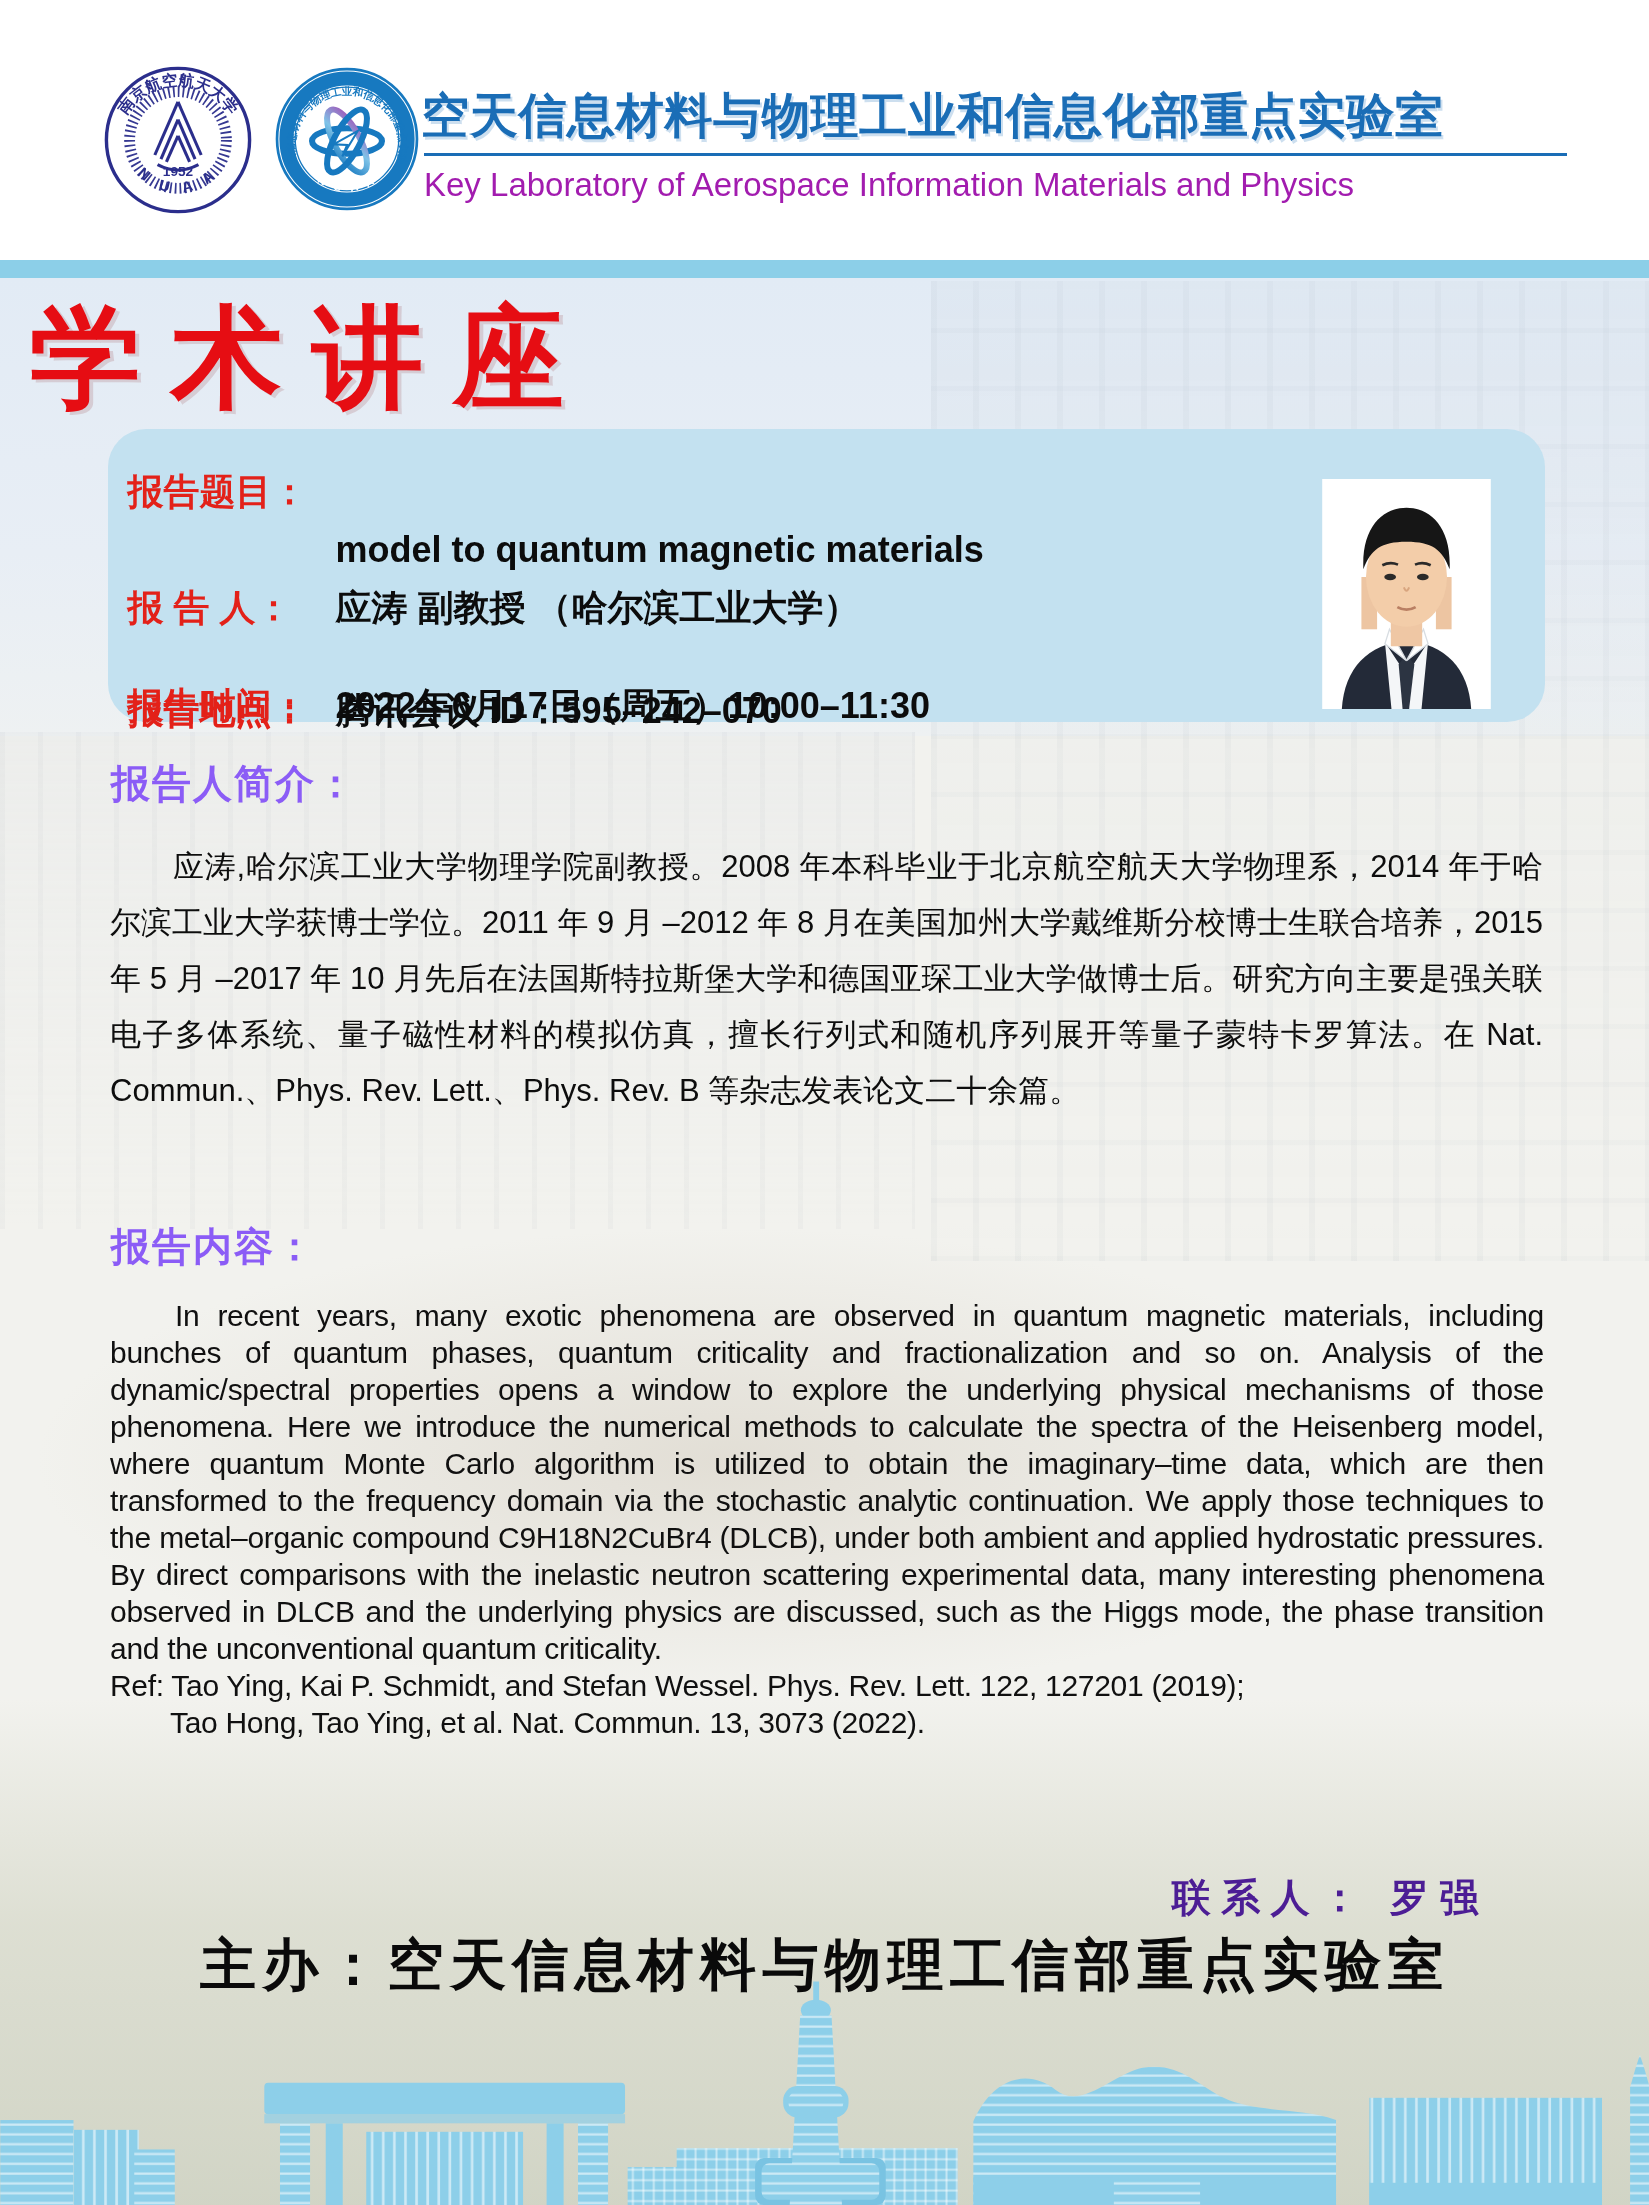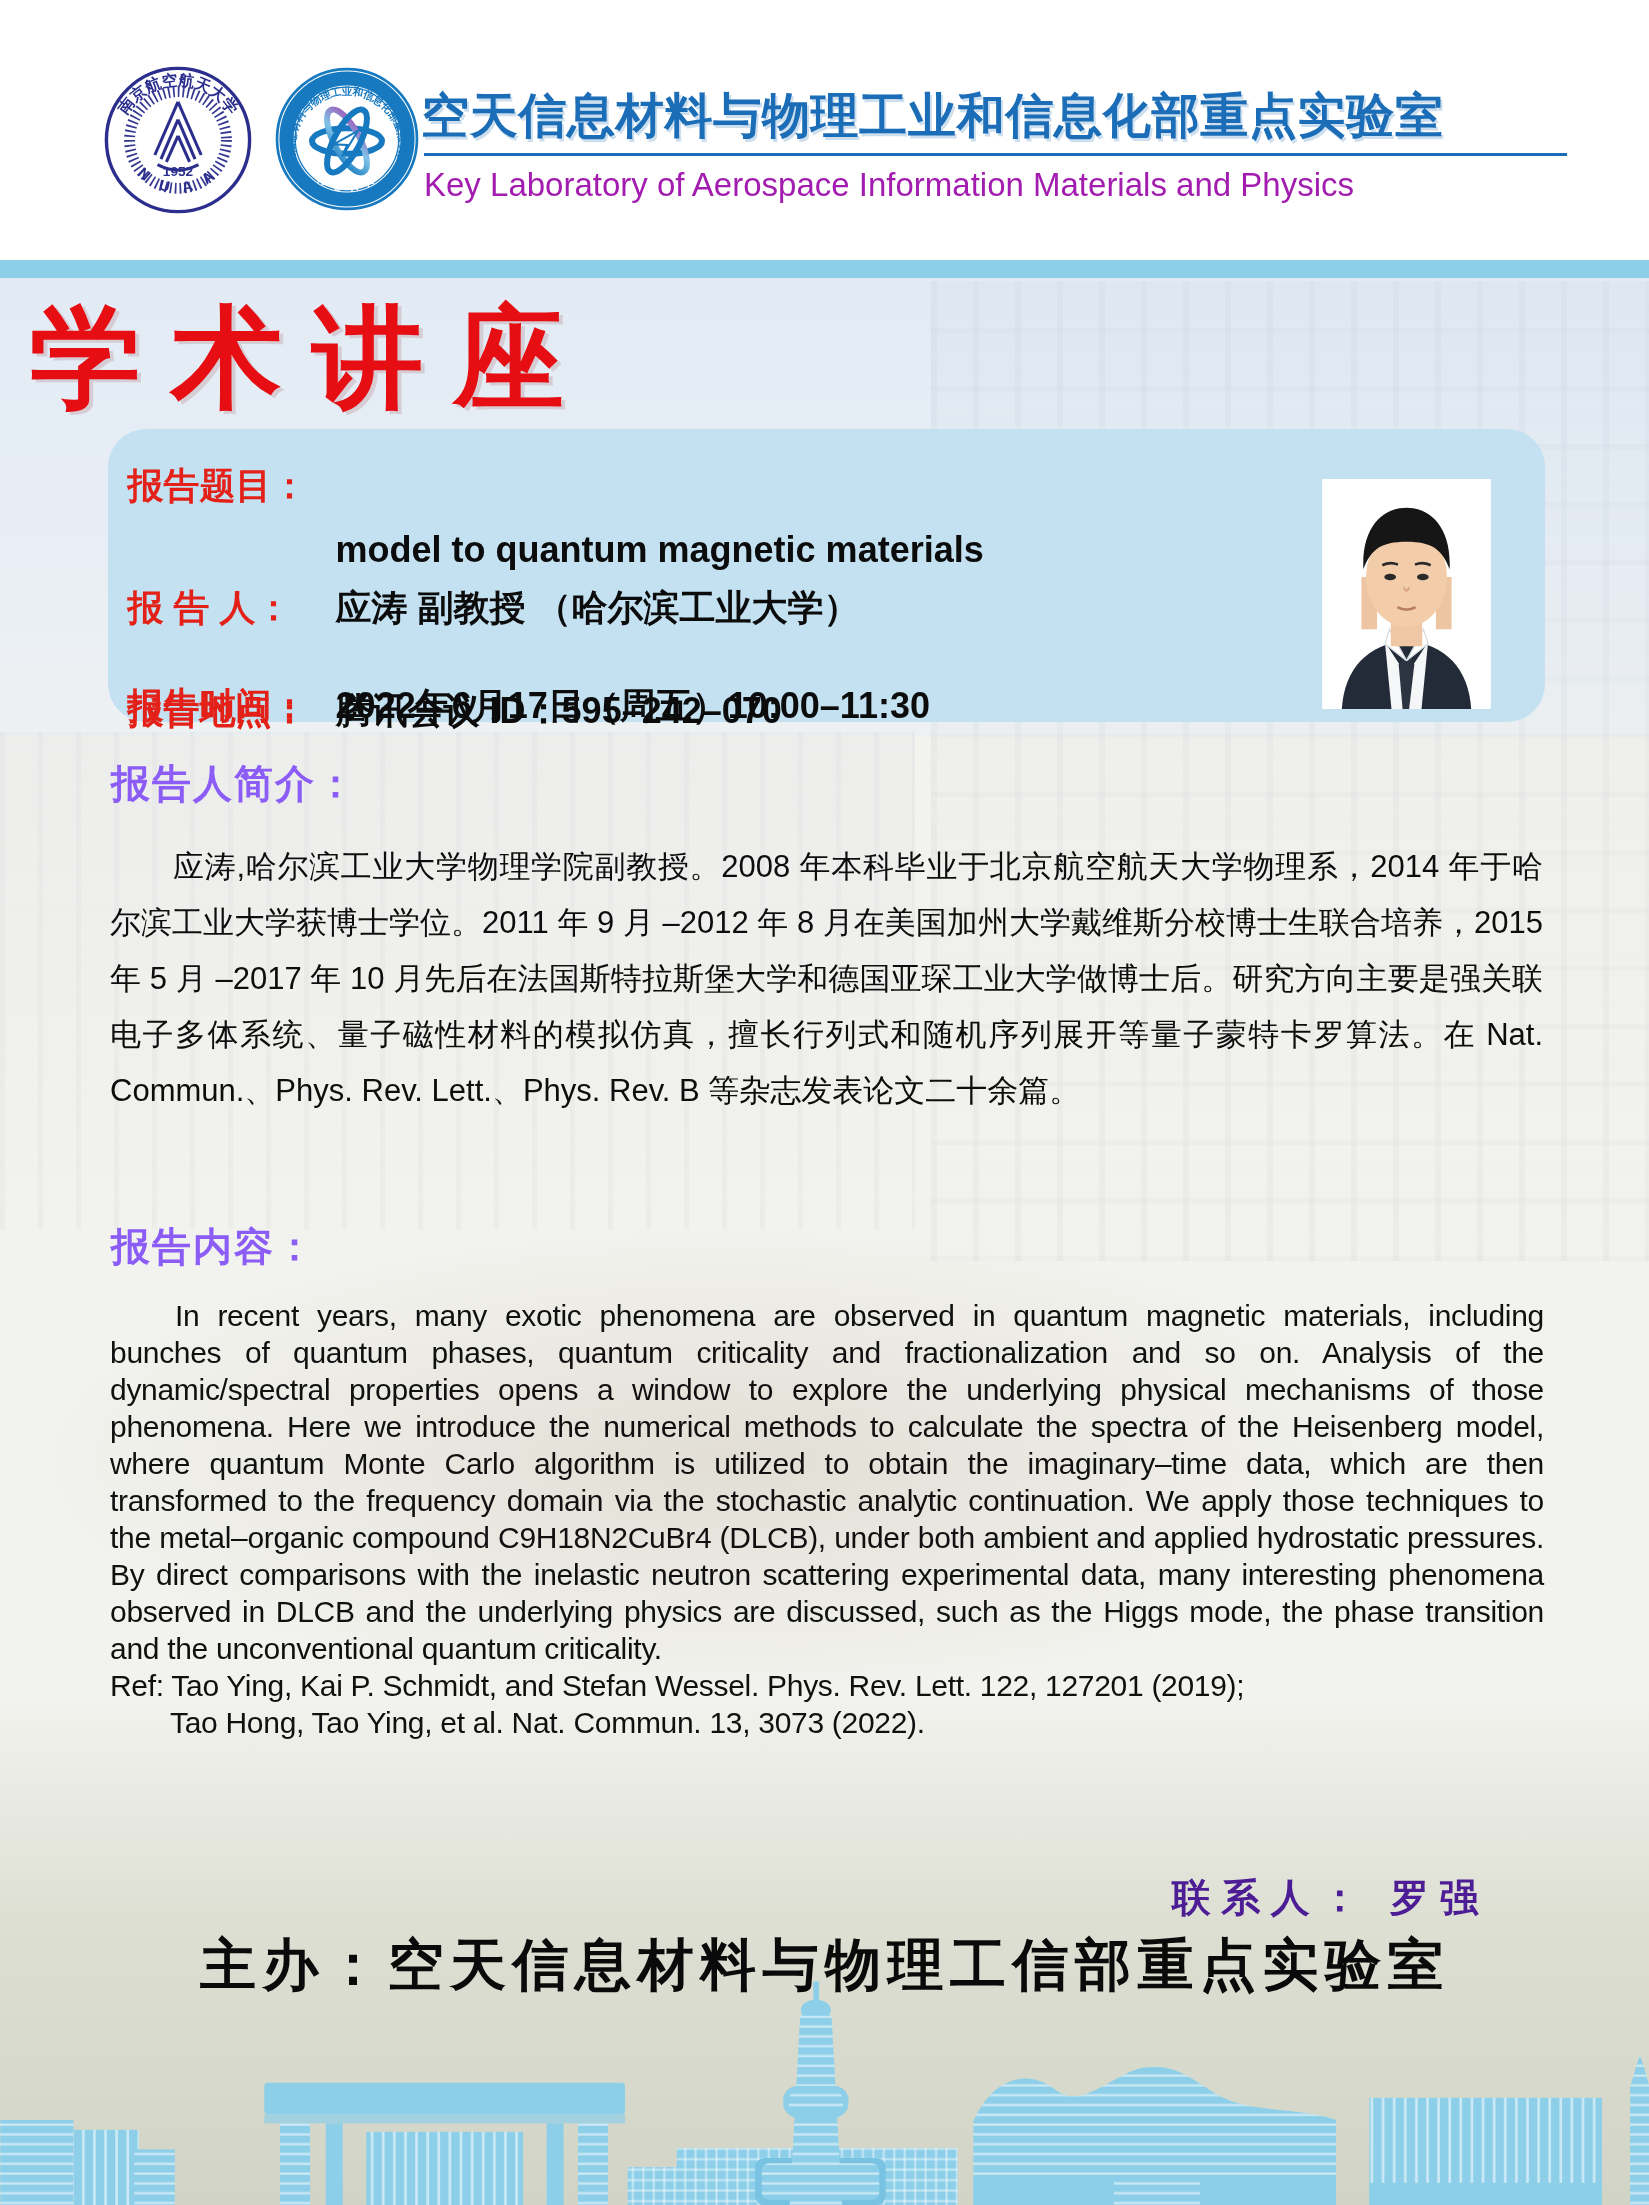--- a/index.html
+++ b/index.html
@@ -61,21 +61,21 @@
   }
   
   .info-box{
     position:absolute; left:108px; top:429px; width:1437px; height:293px;
     background:#c3e1f0; border-radius:38px;
   }
   .info-row{position:absolute; left:19.6px; display:flex; white-space:nowrap;
     font-size:36px; font-weight:bold; line-height:43px;}
   .info-label{color:#e32119; width:208px; flex:0 0 auto;}
   .info-value{color:#0c0c0c;}
-  .row-title{top:35px;}
+  .row-title{top:41px;}
   .row-title2{top:99px; padding-left:208px;}
   .row-speaker{top:157px;}
   .row-time{top:210px;margin-top:45px;}
   .row-venue{top:260px;}
   .speaker-photo{position:absolute; left:1214px; top:50px; width:169px; height:230px;}
   
   .section-heading{
     position:absolute; left:111px;
     font-size:39px; font-weight:bold; color:#8b5cf6; letter-spacing:2px; white-space:nowrap;
   }

